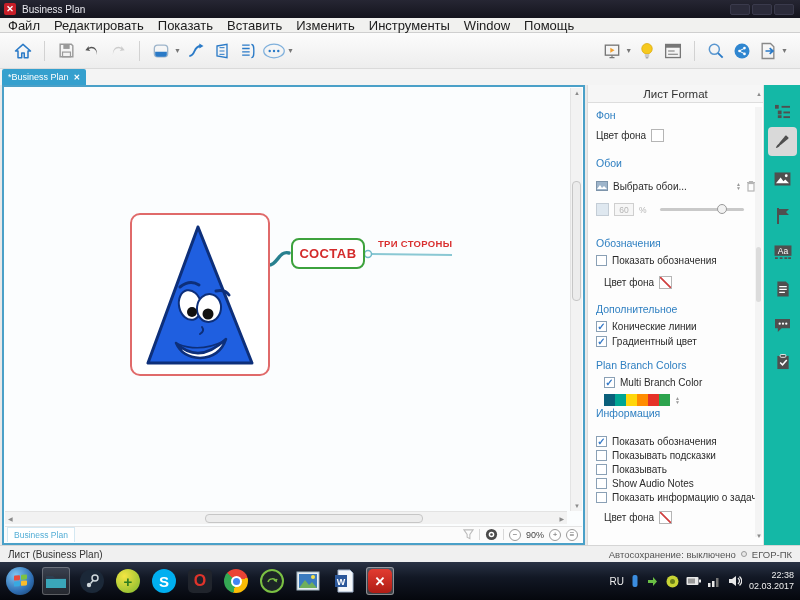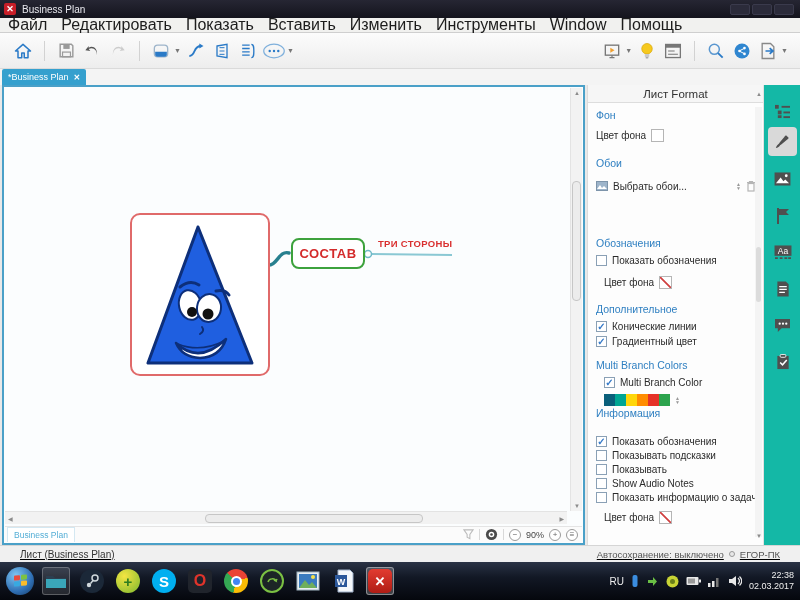--- a/index.html
+++ b/index.html
@@ -11,21 +11,21 @@
     background:linear-gradient(#262633,#14141d); display:flex; align-items:center; gap:6px; padding:0 4px; }
   .appicon { width:12px; height:12px; background:#c81e28; border-radius:2px; color:#fff;
     font-size:9px; font-weight:bold; text-align:center; line-height:12px; }
   .wtitle { color:#e8e8ee; font-size:10px; }
   .winbtns { margin-left:auto; display:flex; gap:2px; padding-right:2px; }
   .winbtn { width:20px; height:11px; background:#2b2b3a; border:1px solid #3a3a4c; border-radius:2px; }
 
   
   .menubar { position:absolute; left:0; top:18px; width:800px; height:15px; background:#f1f1ef;
     border-bottom:1px solid #cfcfcf; display:flex; align-items:center; gap:14px; padding:0 8px; }
-  .menubar span { font-size:16px; color:#1c1c1c; }
+  .menubar span { font-size:13px; color:#1c1c1c; }
 
   
   .toolbar { position:absolute; left:0; top:33px; width:800px; height:36px;
     background:linear-gradient(#fcfcfc,#ededed); border-bottom:1px solid #dadada;
     display:flex; align-items:center; padding:0 10px; }
   .tbtn { width:26px; height:26px; display:flex; align-items:center; justify-content:center; }
   .tsep { width:1px; height:20px; background:#d2d2d2; margin:0 8px; }
   .caret { font-size:7px; color:#777; margin:0 2px 0 0; }
   .tspacer { flex:1; }
 
@@ -59,21 +59,21 @@
   .sheettab { height:15px; background:#fff; border:1px solid #d4e8f2; border-bottom:none;
     color:#54aed6; font-size:8.5px; display:flex; align-items:center; padding:0 6px; margin-left:2px; }
   .zoomctrl { margin-left:auto; display:flex; align-items:center; gap:5px; padding-right:4px; }
   .zsep { width:1px; height:11px; background:#d8d8d8; }
   .zcircle { width:12px; height:12px; border:1px solid #9a9a9a; border-radius:50%;
     font-size:8px; color:#666; display:flex; align-items:center; justify-content:center; line-height:1; background:#fff; }
   .zlabel { font-size:9px; color:#444; }
 
   
   .statusbar { position:absolute; left:0; top:545px; width:800px; height:17px; background:#f0f0f0;
-    border-top:1px solid #d5d5d5; display:flex; align-items:center; padding:0 20px;text-decoration:underline; }
+    border-top:1px solid #d5d5d5; display:flex; align-items:center; padding:0 8px; }
   .statusbar .sleft { font-size:10px; color:#333; }
   .statusbar .sright { margin-left:auto; font-size:9.5px; color:#555; display:flex; align-items:center; gap:5px; }
   .dotmark { width:6px; height:6px; border:1px solid #9a9a9a; border-radius:50%; background:#e8e8e8; }
 
   
   .rpanel { position:absolute; left:587px; top:85px; width:176px; height:460px; background:#fdfdfd; border-left:1px solid #dcdcdc; }
   .rheader { height:18px; background:#f6f6f6; border-bottom:1px solid #ddd; text-align:center;
     font-size:11.5px; color:#333; line-height:18px; }
   .sect { position:absolute; left:8px; font-size:10.5px; color:#2e7fc1; }
   .prow { position:absolute; left:8px; display:flex; align-items:center; gap:5px; font-size:10px; color:#2b2b2b; }
@@ -334,20 +334,28 @@
     <span>Выбрать обои...</span>
     <span class="spin" style="margin-left:auto;">
         <span>▲</span>
         <span>▼</span>
       </span>
     <svg width="10" height="12" viewBox="0 0 10 12">
         <rect x="2" y="3.5" width="6" height="7.5" fill="none" stroke="#b5b5b5" stroke-width="1.2"></rect>
         <path d="M1 2.5 h8 M3.5 2.5 v-1 h3 v1" stroke="#b5b5b5" stroke-width="1.2" fill="none"></path>
       </svg>
   </div>
+  <div class="prow" style="top:118px; width:160px;">
+    <div class="swatch" style="background:#dfe8f0; border-color:#c4cdd6;"></div>
+    <div class="opinput">60</div>
+    <span style="color:#b5b5b5; font-size:8.5px;">%</span>
+    <div class="pslider-track" style="margin-left:8px;">
+      <div class="pslider-thumb"></div>
+    </div>
+  </div>
 
   <div class="sect" style="top:152px;">Обозначения</div>
   <div class="prow" style="top:170px;">
     <div class="cb"></div>
     <span>Показать обозначения</span>
   </div>
   <div class="prow" style="top:191px; left:16px;">
     <span>Цвет фона</span>
     <div class="swatch none"></div>
   </div>
@@ -355,21 +363,21 @@
   <div class="sect" style="top:218px;">Дополнительное</div>
   <div class="prow" style="top:236px;">
     <div class="cb checked"></div>
     <span>Конические линии</span>
   </div>
   <div class="prow" style="top:251px;">
     <div class="cb checked"></div>
     <span>Градиентный цвет</span>
   </div>
 
-  <div class="sect" style="top:274px;">Multi Branch Colors</div>
+  <div class="sect" style="top:274px;">Plan Branch Colors</div>
   <div class="prow" style="top:292px; left:16px;">
     <div class="cb checked"></div>
     <span>Multi Branch Color</span>
   </div>
   <div class="prow" style="top:309px; left:16px;">
     <div class="mbcolors">
       <div style="background:#0a5f7a;"></div>
         <div style="background:#00a693;"></div>
       <div style="background:#ffd60a;"></div>
         <div style="background:#ff8c00;"></div>

